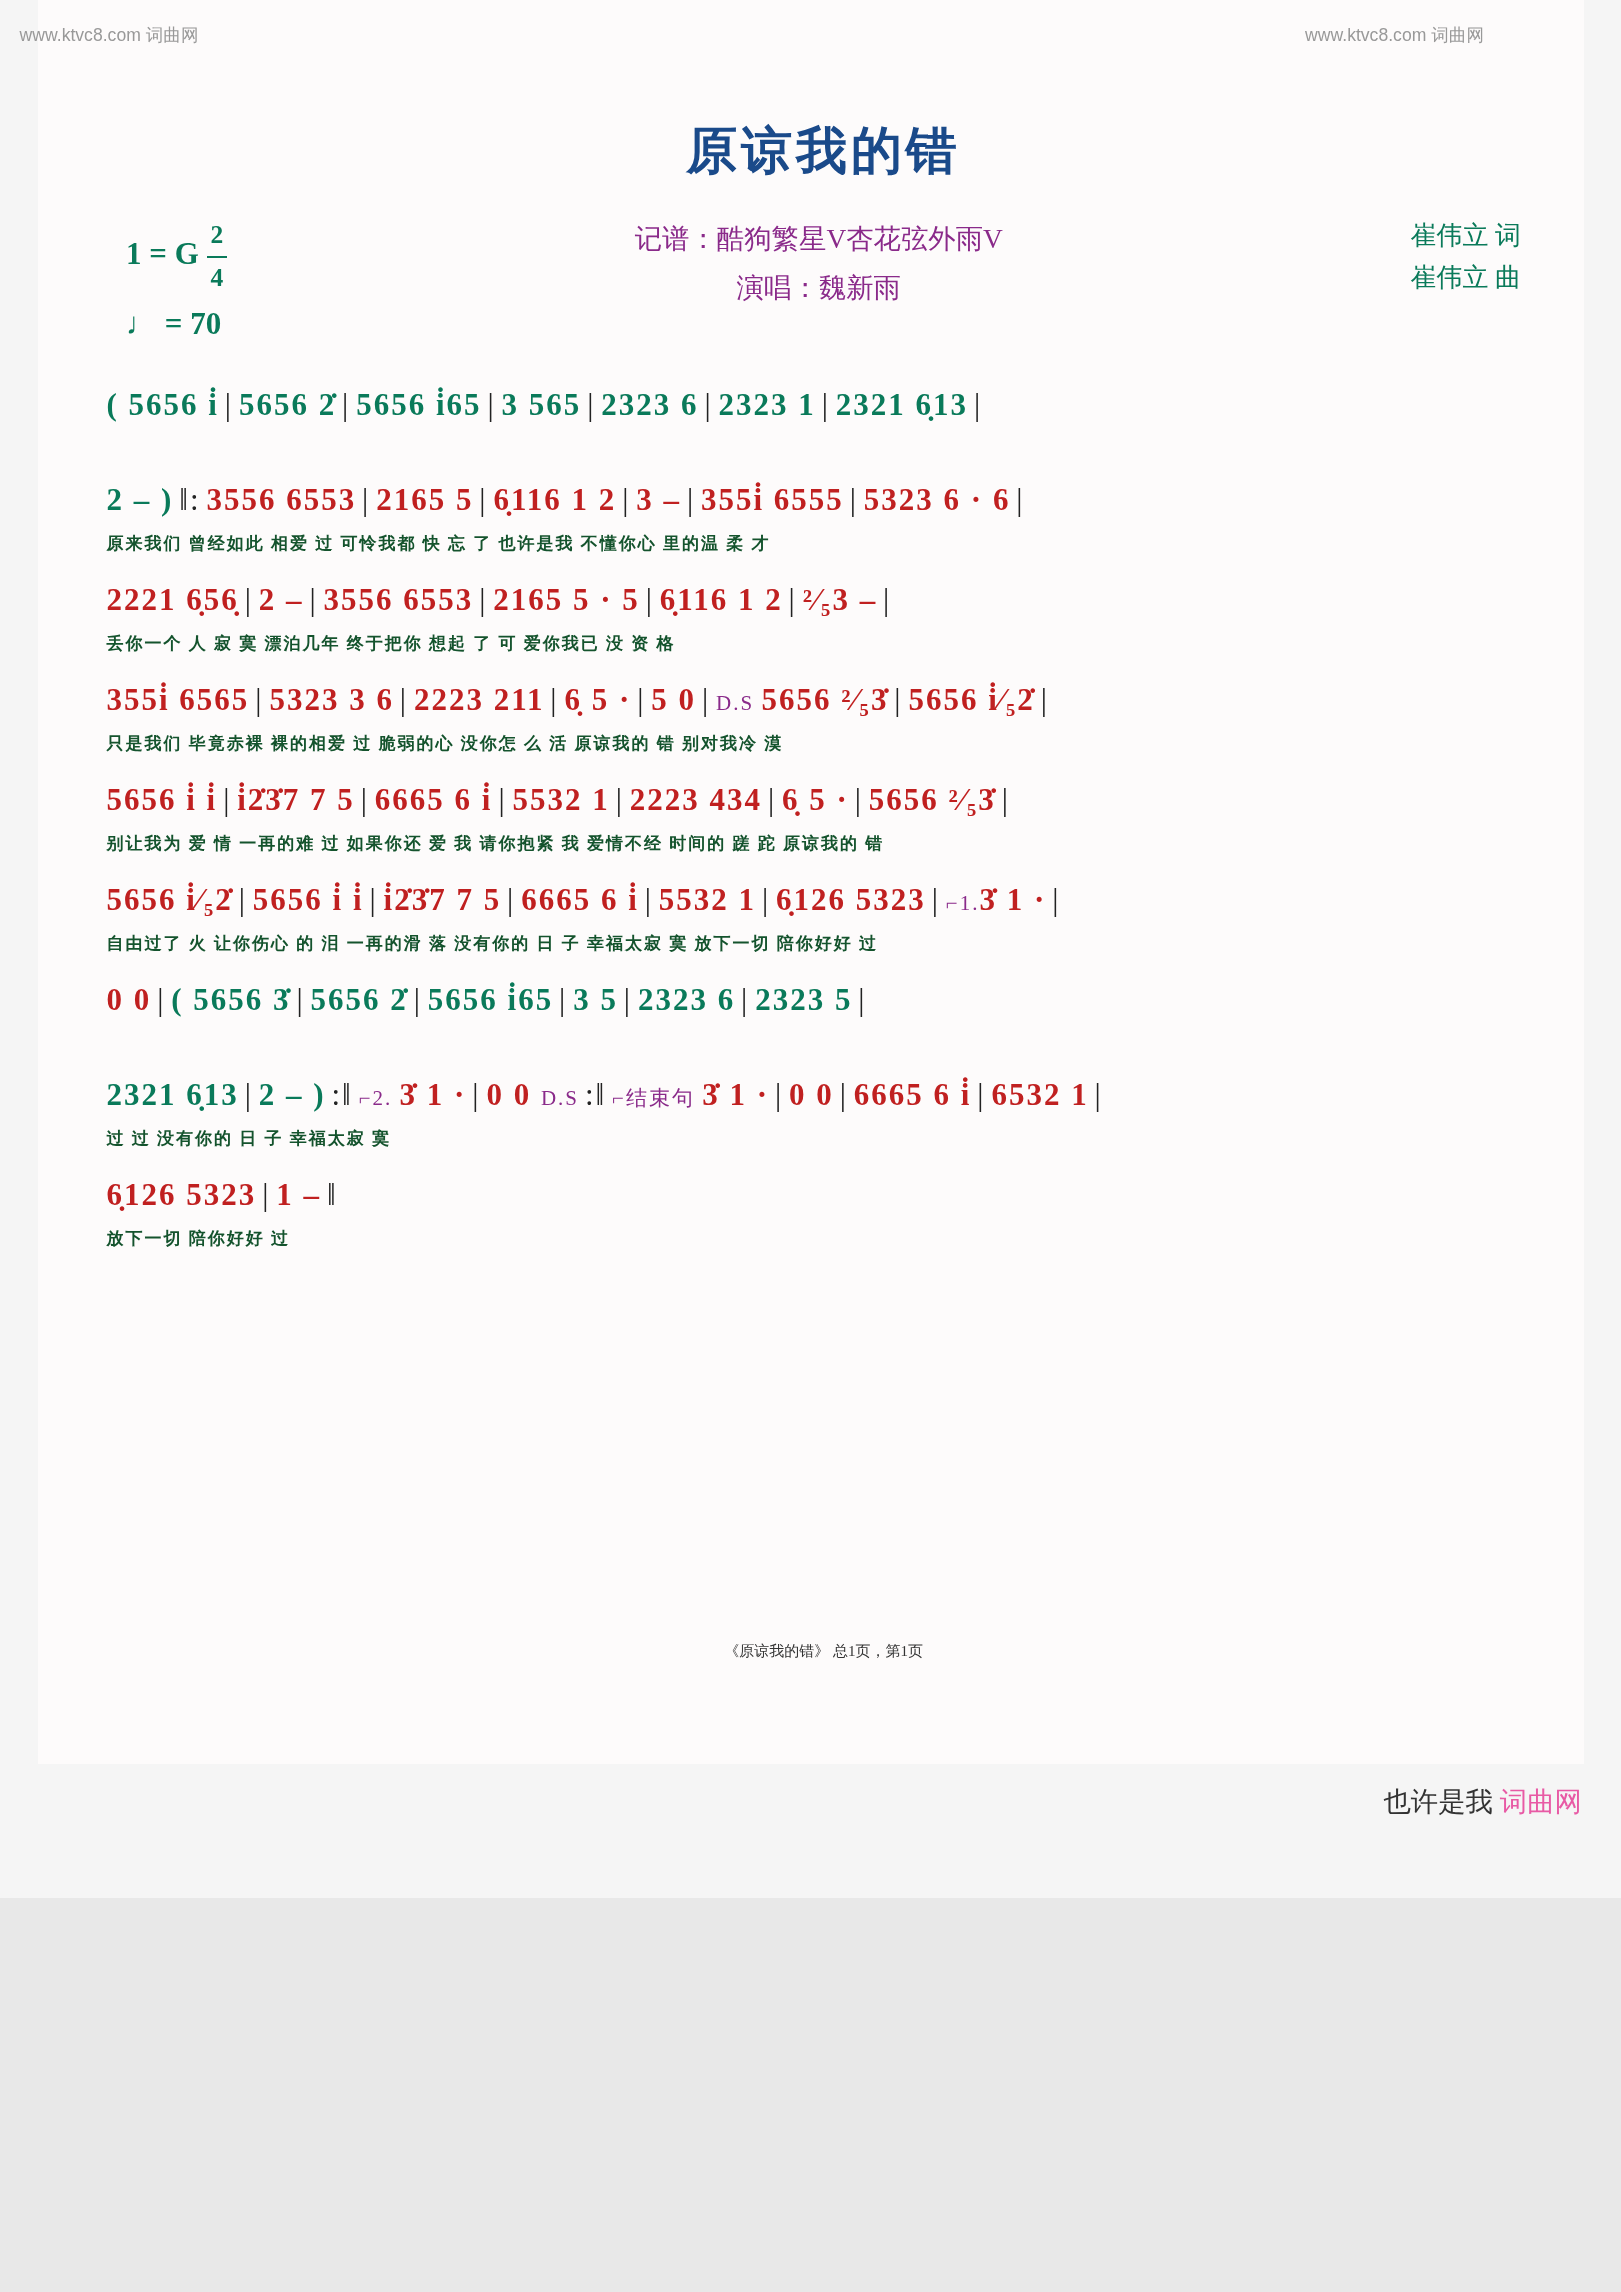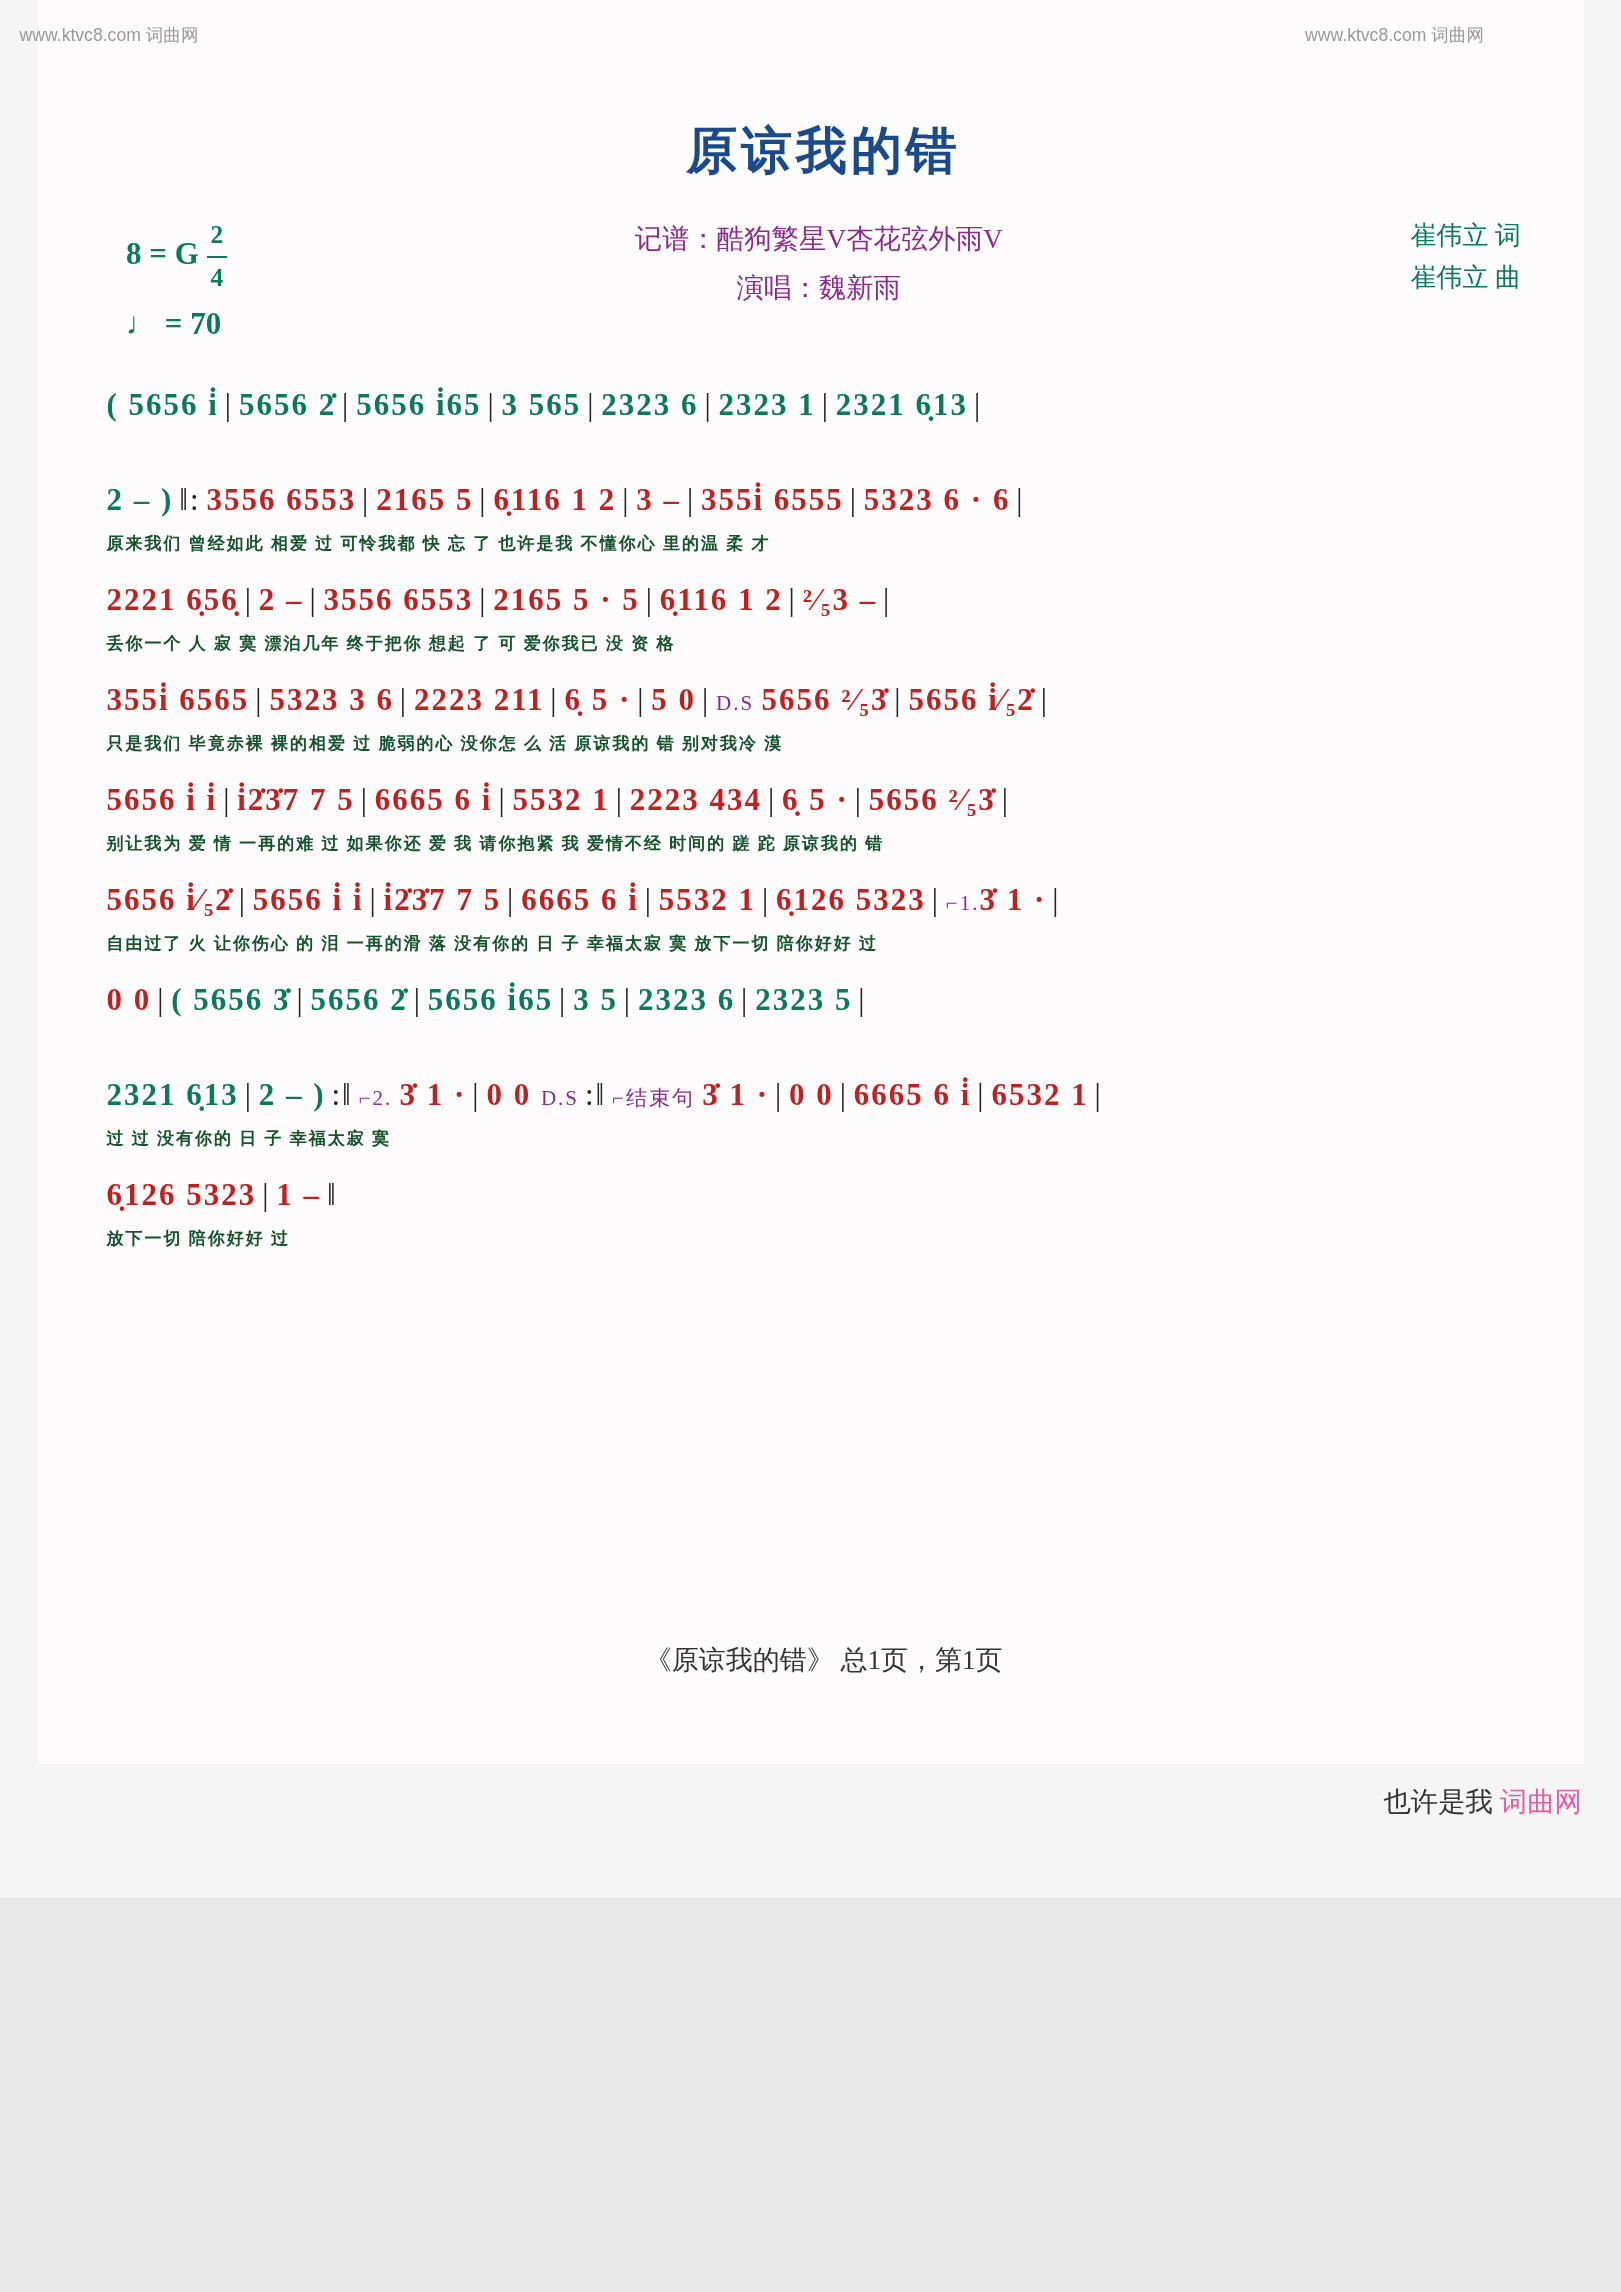--- a/index.html
+++ b/index.html
@@ -85,21 +85,21 @@
     color: #14532d;
     letter-spacing: 2px;
     font-weight: bold;
   }
   .notes-green { color: #0a7a5a; }
   .notes-red { color: #c02020; }
   .notes-purple { color: #8a2a8a; font-weight: normal; font-size: 21px;}
   .bar { color: #222; font-weight: normal; padding: 0 5.9px;}
   .page-num {
     text-align: center;
-    font-size: 27px;
+    font-size: 15px;
     color: #333;
     margin-top: 392px;
   }
   .footer {
     text-align: right;
     padding: 19.6px 39px;
     font-size: 27.4px;
     color: #333;
   }
   .footer .pink { color: #e85aa5; }
@@ -110,21 +110,21 @@
 <div class="page">
   <div class="watermark wm-left">www.ktvc8.com 词曲网</div>
   <div class="watermark wm-right">www.ktvc8.com 词曲网</div>
 
   <div class="sheet">
     <div class="title">原谅我的错</div>
 
     <div class="header-row">
       <div class="header-left">
         <div>
-          <span>8 = G</span>
+          <span>1 = G</span>
           <span class="frac">
             <span class="num">2</span>
             <span class="den">4</span>
           </span>
         </div>
         <div>♩ = 70</div>
       </div>
       <div class="header-center">
         <div>
           <span>记谱：</span><span>酷狗繁星V杏花弦外雨V</span>

